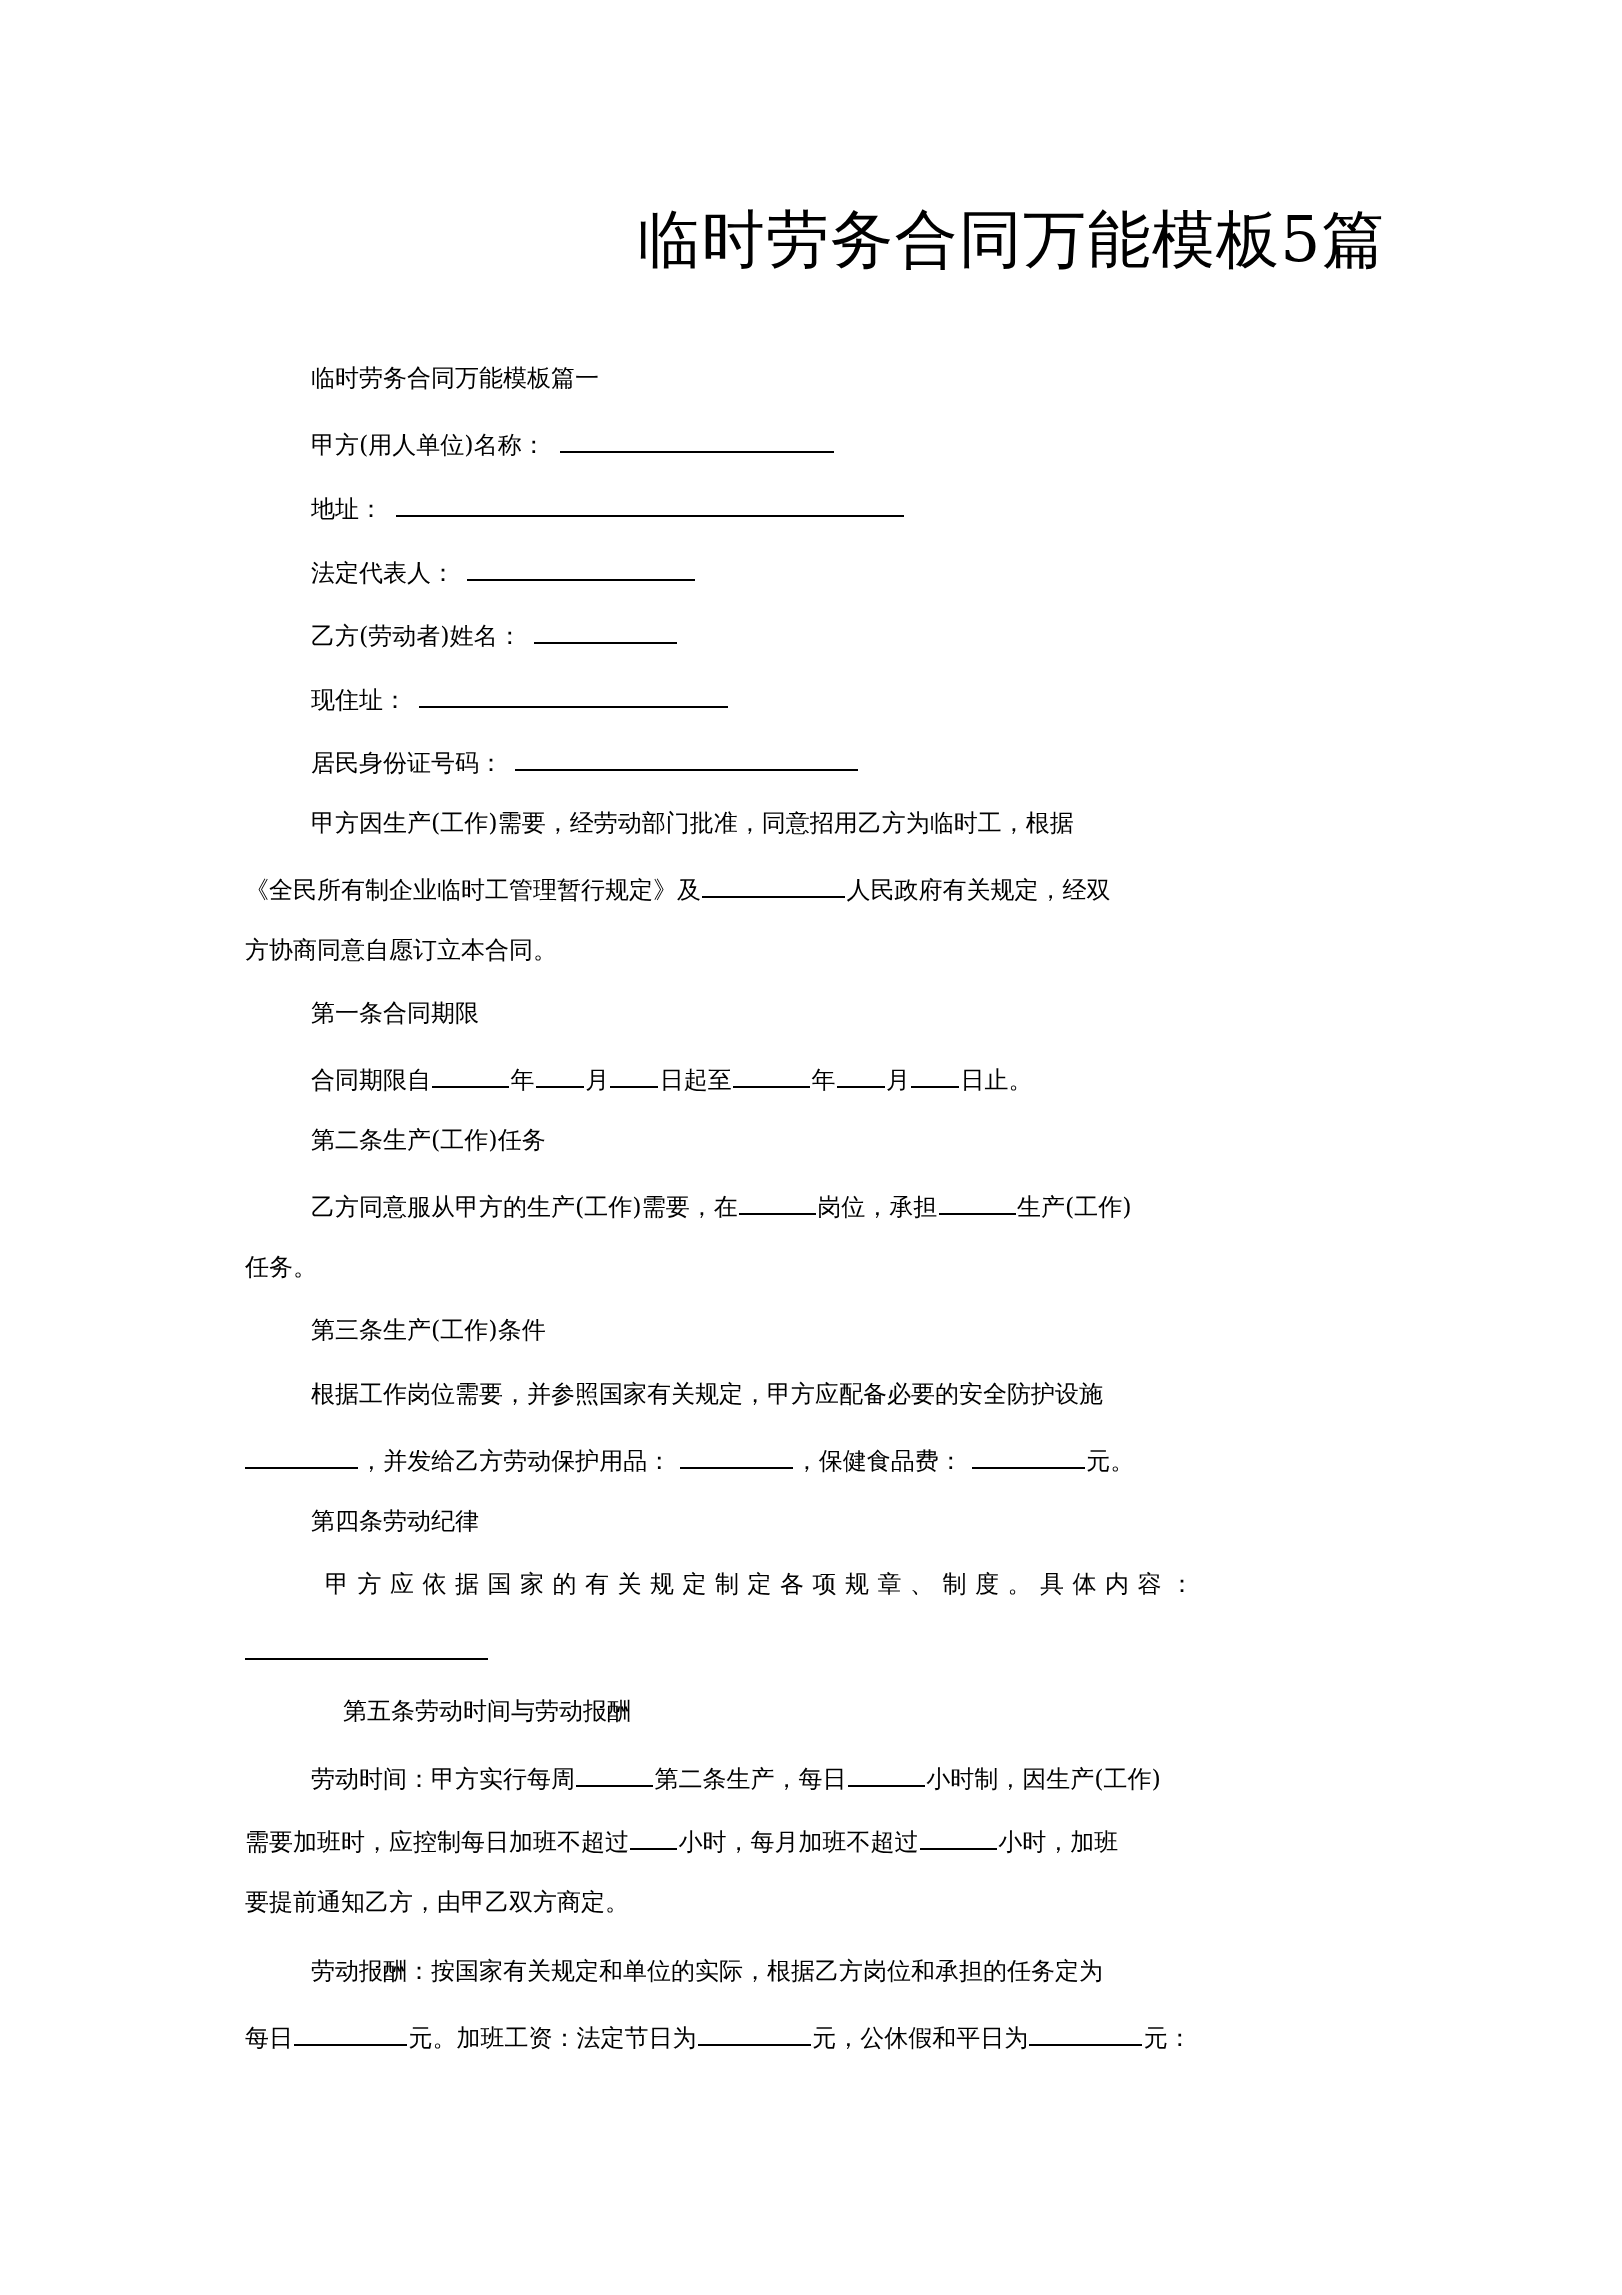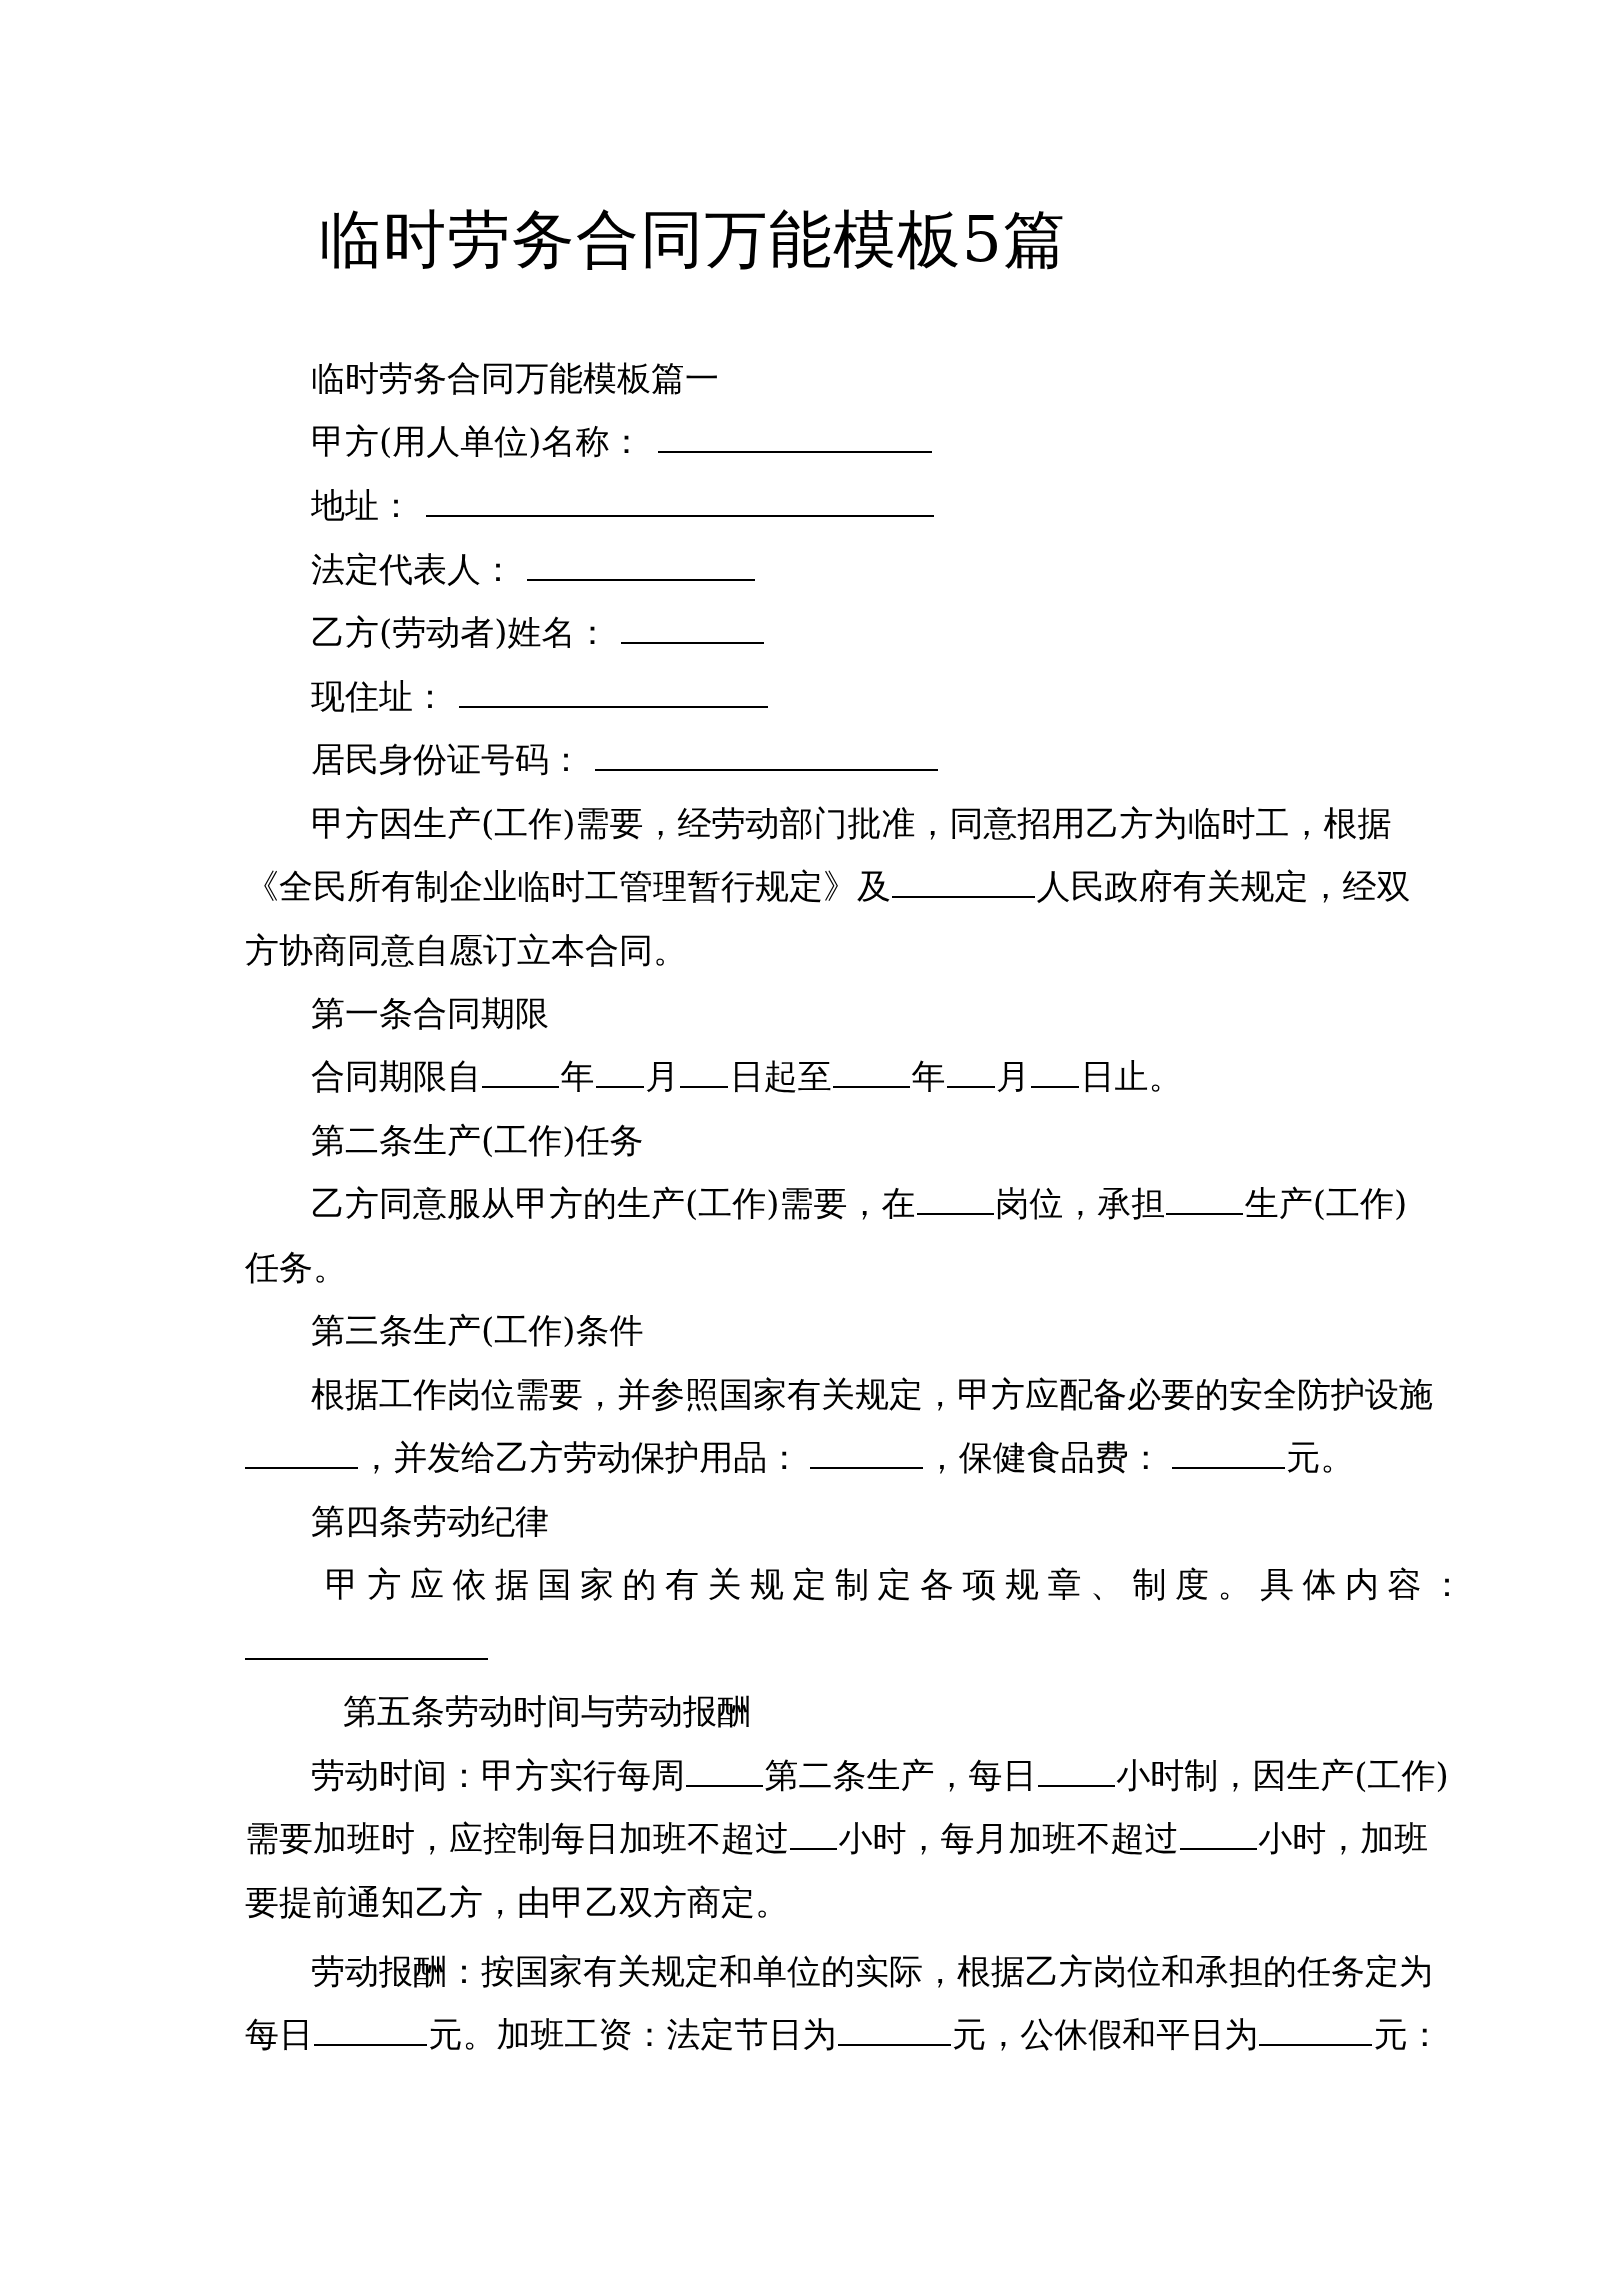--- a/index.html
+++ b/index.html
@@ -1,20 +1,20 @@
 <!DOCTYPE html>
 <html style="font-size:10.5px"><head>
 <meta charset="utf-8">
 <style>
   html, body { margin: 0; padding: 0; background: #ffffff; }
   body { width: 1623px; height: 2295px; position: relative; overflow: hidden;
          font-family: "DejaVu Serif", "Liberation Serif", serif; color: #000; }
-  .title { position: absolute; top: 200px; left: 0; width: 1386px; text-align: center;
+  .title { position: absolute; top: 200px; left: 0; width: 1386px; text-align: right;
            font-size: 63px; line-height: 79px; letter-spacing: 1.3px; }
-  .line { position: absolute; font-size: 34px; line-height: 39px; white-space: nowrap; }
+  .line { position: absolute; font-size: 24px; line-height: 39px; white-space: nowrap; }
   .blank { display: inline-block; border-bottom: 2px solid #000; height: 29px; vertical-align: baseline; margin: 0 1.3px; }
   .spaced { letter-spacing: 8.5px; }
 </style>
 </head>
 <body>
 
 <div class="title">临时劳务合同万能模板5篇</div>
 
 <div class="line" style="top:359px;left:311px;">临时劳务合同万能模板篇一</div>
 

